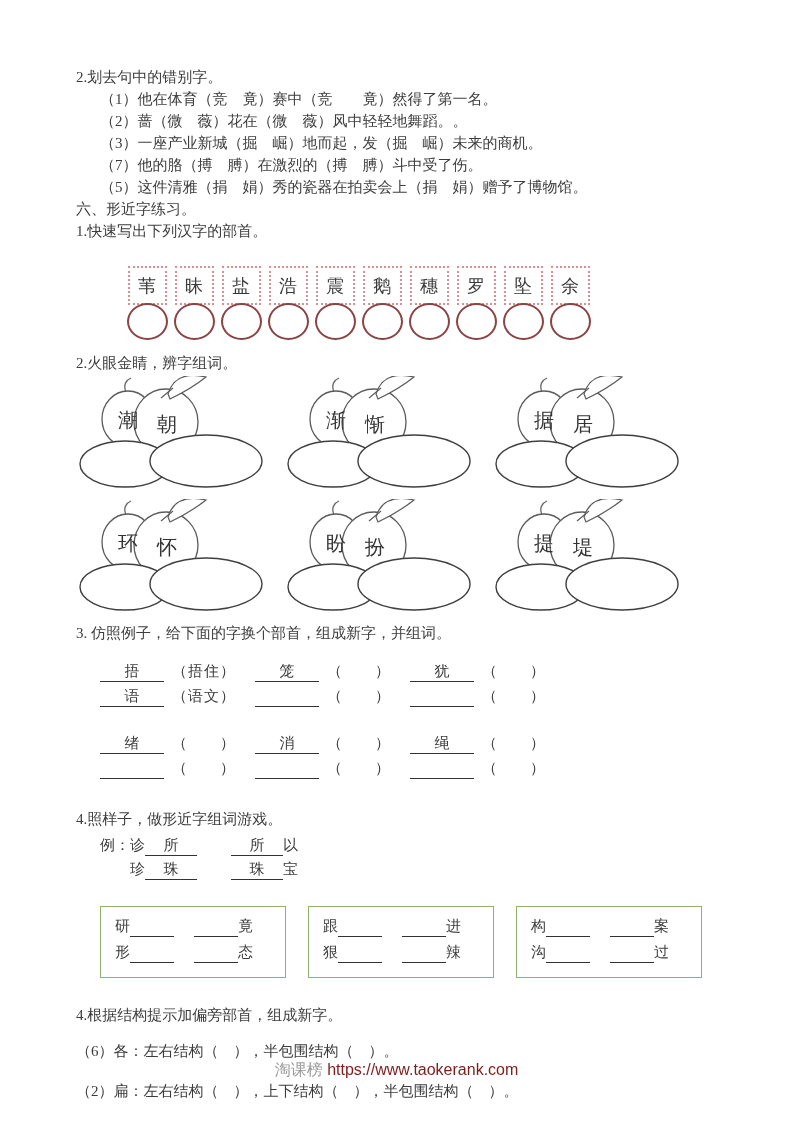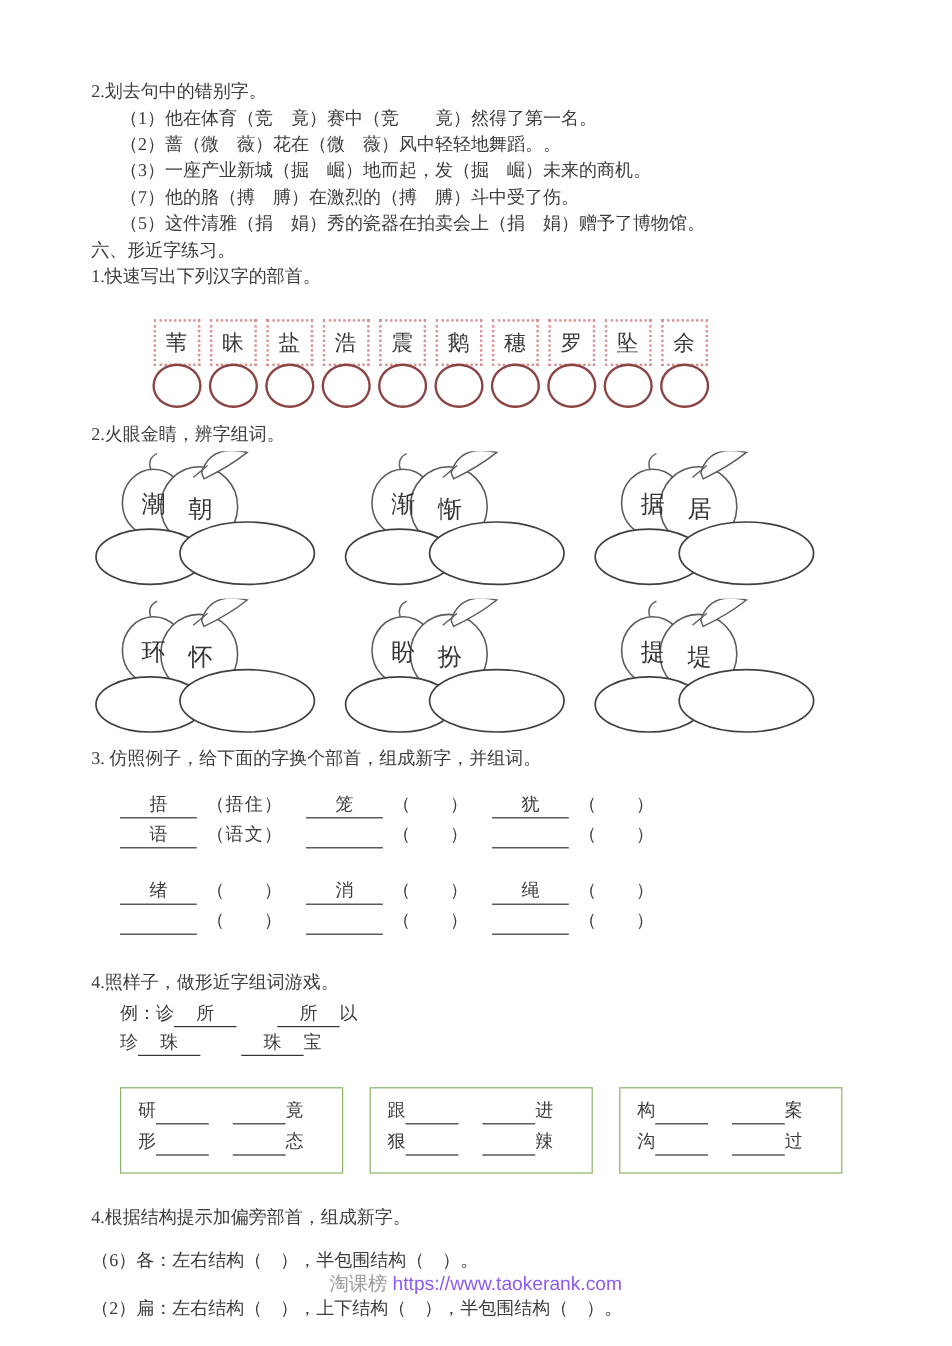--- a/index.html
+++ b/index.html
@@ -61,21 +61,21 @@
 
   
   .struct-item{margin:0 0 18px 0;height:22px;white-space:nowrap;}
 
   
   .footer{
     position:absolute;left:0;top:1060px;width:793px;text-align:center;
     font-family:"Liberation Sans","DejaVu Sans",sans-serif;
     font-size:16px;color:#9b9b9b;
   }
-  .footer a{color:#8b5cf6;text-decoration:none;}
+  .footer a{color:#7f1d1d;text-decoration:none;}
 
   .mt12{margin-top:12px;} .mt10{margin-top:10px;} .mt26{margin-top:26px;}
   .mt14{margin-top:14px;} .mt22{margin-top:22px;}
 </style>
 </head>
 <body>
 
 <div class="sheet">
 
   <p class="line">2.划去句中的错别字。</p>
@@ -239,21 +239,21 @@
       <div class="swap-line"><span class="ul">绳</span><span class="paren">（　　）</span></div>
       <div class="swap-line"><span class="ul"></span><span class="paren">（　　）</span></div>
     </div>
   </div>
 
   <p class="line mt26">4.照样子，做形近字组词游戏。</p>
   <div class="example">
     <div class="ex-line">
       <span>例：</span><span>诊</span><span class="ul-s">所</span><span class="gap"></span><span class="ul-s">所</span><span>以</span>
     </div>
-    <div class="ex-line" style="">
+    <div class="ex-line" style="margin-left:30px;">
       <span>珍</span><span class="ul-s">珠</span><span class="gap"></span><span class="ul-s">珠</span><span>宝</span>
     </div>
   </div>
   <div class="green-boxes">
     <div class="gbox">
       <div class="ex-line"><span>研</span><span class="ul-g"></span><span class="gap-g"></span><span class="ul-g"></span><span>竟</span></div>
       <div class="ex-line"><span>形</span><span class="ul-g"></span><span class="gap-g"></span><span class="ul-g"></span><span>态</span></div>
     </div>
     <div class="gbox">
       <div class="ex-line"><span>跟</span><span class="ul-g"></span><span class="gap-g"></span><span class="ul-g"></span><span>进</span></div>

